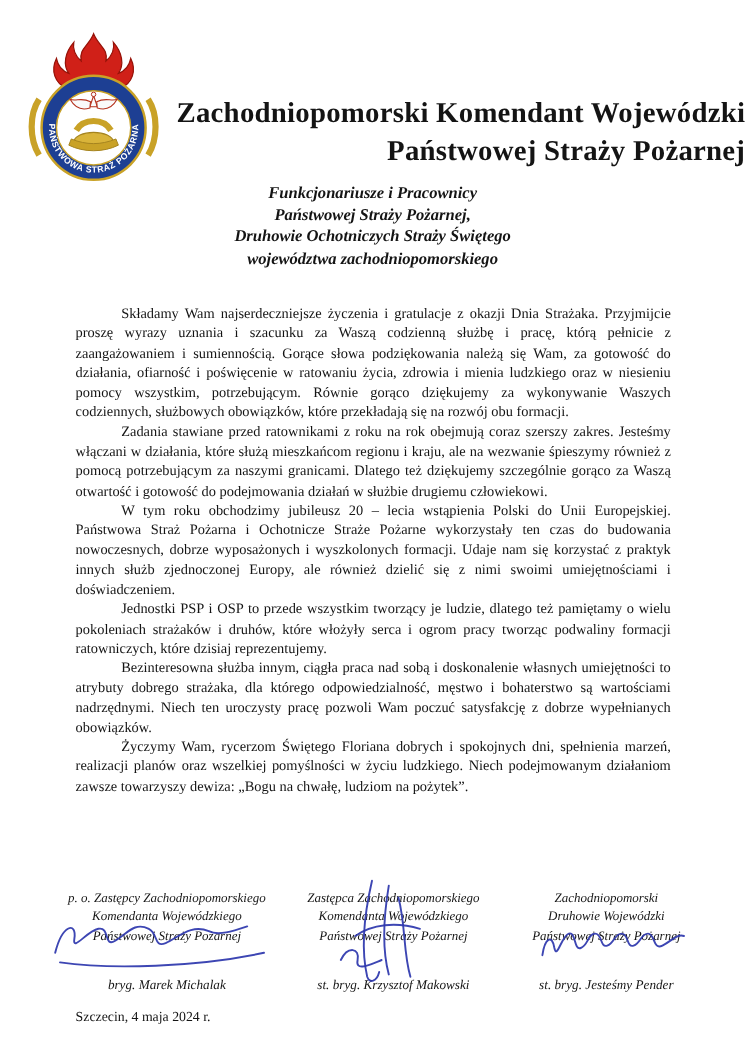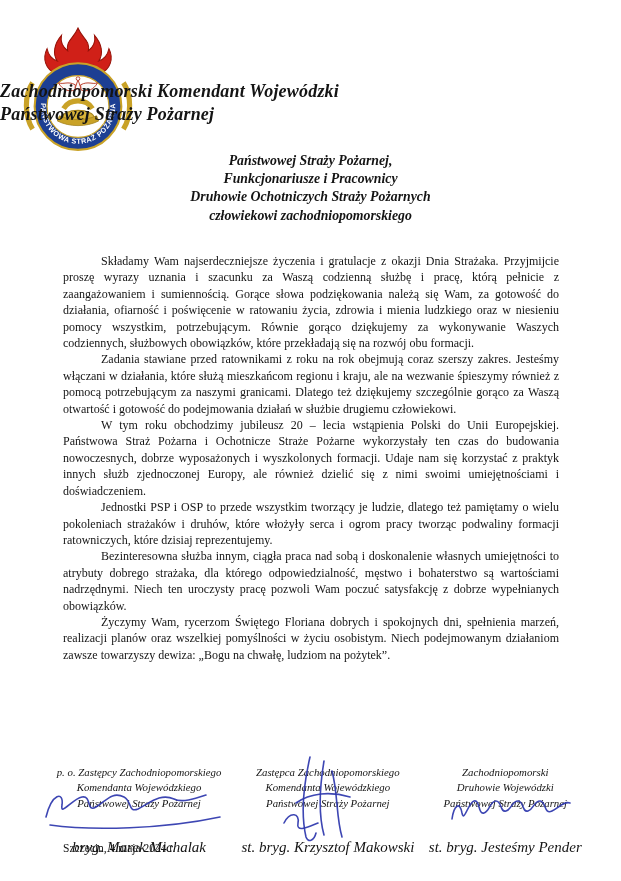--- a/index.html
+++ b/index.html
@@ -11,22 +11,22 @@
     color:#141414;
     overflow:hidden;
   }
 
   
   .emblem { position:absolute; left:20px; top:26px; width:116px; height:128px; }
 
   
   .letter-title {
     position:absolute; top:80px; left:0; right:0;
-    text-align:left;
-    font-size:18px; font-weight:bold; font-style:italic;
+    text-align:right;
+    font-size:24px; font-weight:bold; 
     line-height:1.3; letter-spacing:.2px;
   }
 
   
   .addressee {
     position:absolute; top:152px; left:0; right:0;
     text-align:center;
     font-size:13.8px; font-weight:bold; font-style:italic;
     line-height:1.32;
   }
@@ -35,30 +35,30 @@
   .body-text {
     position:absolute; top:253px; left:63px; right:62px;
     font-size:12px; line-height:16.4px;
     text-align:justify;
   }
   .body-text p { margin:0; text-indent:38px; }
 
   
   .signatures {
     position:absolute; top:742px; left:38px; right:26px;
-    display:flex; justify-content:space-between;margin-top:23px;
+    display:flex; justify-content:space-between;
   }
   .sig-block {
     position:relative; text-align:center;
     font-style:italic; font-size:10.8px; line-height:1.42;
   }
   .sig-block.b0 { width:205px; }
   .sig-block.b1 { width:178px; }
   .sig-block.b2 { width:182px; }
-  .sig-name { margin-top:26px; font-size:15px; }
+  .sig-name { margin-top:26px; font-size:11px; }
   .scrawl { position:absolute; pointer-events:none; }
   .scrawl path { fill:none; stroke:#2c36ad; stroke-width:1.6; stroke-linecap:round; opacity:.92; }
   .scrawl.s0 { left:0px; top:16px; }
   .scrawl.s1 { left:24px; top:-14px; }
   .scrawl.s2 { left:30px; top:22px; }
 
   
   .place-date {
     position:absolute; left:63px; top:842px;
     font-size:11.5px;
@@ -101,33 +101,33 @@
       </g>
     </svg>
   </div>
 
   <div class="letter-title">
     <div>Zachodniopomorski Komendant Wojewódzki</div>
     <div>Państwowej Straży Pożarnej</div>
   </div>
 
   <div class="addressee">
+    <div>Funkcjonariusze i Pracownicy</div>
     <div>Państwowej Straży Pożarnej,</div>
-    <div>Funkcjonariusze i Pracownicy</div>
-    <div>Druhowie Ochotniczych Straży Pożarnych</div>
-    <div>człowiekowi zachodniopomorskiego</div>
+    <div>Druhowie Ochotniczych Straży Świętego</div>
+    <div>województwa zachodniopomorskiego</div>
   </div>
 
   <div class="body-text">
     <p>Składamy Wam najserdeczniejsze życzenia i gratulacje z okazji Dnia Strażaka. Przyjmijcie proszę wyrazy uznania i szacunku za Waszą codzienną służbę i pracę, którą pełnicie z zaangażowaniem i sumiennością. Gorące słowa podziękowania należą się Wam, za gotowość do działania, ofiarność i poświęcenie w ratowaniu życia, zdrowia i mienia ludzkiego oraz w niesieniu pomocy wszystkim, potrzebującym. Równie gorąco dziękujemy za wykonywanie Waszych codziennych, służbowych obowiązków, które przekładają się na rozwój obu formacji.</p>
     <p>Zadania stawiane przed ratownikami z roku na rok obejmują coraz szerszy zakres. Jesteśmy włączani w działania, które służą mieszkańcom regionu i kraju, ale na wezwanie śpieszymy również z pomocą potrzebującym za naszymi granicami. Dlatego też dziękujemy szczególnie gorąco za Waszą otwartość i gotowość do podejmowania działań w służbie drugiemu człowiekowi.</p>
     <p>W tym roku obchodzimy jubileusz 20 – lecia wstąpienia Polski do Unii Europejskiej. Państwowa Straż Pożarna i Ochotnicze Straże Pożarne wykorzystały ten czas do budowania nowoczesnych, dobrze wyposażonych i wyszkolonych formacji. Udaje nam się korzystać z praktyk innych służb zjednoczonej Europy, ale również dzielić się z nimi swoimi umiejętnościami i doświadczeniem.</p>
     <p>Jednostki PSP i OSP to przede wszystkim tworzący je ludzie, dlatego też pamiętamy o wielu pokoleniach strażaków i druhów, które włożyły serca i ogrom pracy tworząc podwaliny formacji ratowniczych, które dzisiaj reprezentujemy.</p>
     <p>Bezinteresowna służba innym, ciągła praca nad sobą i doskonalenie własnych umiejętności to atrybuty dobrego strażaka, dla którego odpowiedzialność, męstwo i bohaterstwo są wartościami nadrzędnymi. Niech ten uroczysty pracę pozwoli Wam poczuć satysfakcję z dobrze wypełnianych obowiązków.</p>
-    <p>Życzymy Wam, rycerzom Świętego Floriana dobrych i spokojnych dni, spełnienia marzeń, realizacji planów oraz wszelkiej pomyślności w życiu osobistym. Niech podejmowanym działaniom zawsze towarzyszy dewiza: „Bogu na chwałę, ludziom na pożytek”.</p>
+    <p>Życzymy Wam, rycerzom Świętego Floriana dobrych i spokojnych dni, spełnienia marzeń, realizacji planów oraz wszelkiej pomyślności w życiu ludzkiego. Niech podejmowanym działaniom zawsze towarzyszy dewiza: „Bogu na chwałę, ludziom na pożytek”.</p>
   </div>
 
   <div class="signatures">
 
     <div class="sig-block b0">
       <svg class="scrawl s0" width="200" height="52" viewBox="0 0 200 52">
         <path d="M8 36 C14 12 26 10 24 24 C22 36 34 18 44 16 C54 14 48 32 58 26 C68 20 74 10 86 16 C94 20 90 32 100 28 C112 22 122 12 136 18 C144 22 156 18 168 14"></path>
         <path d="M12 44 C54 50 126 48 182 36"></path>
       </svg>
       <div>p. o. Zastępcy Zachodniopomorskiego</div>

